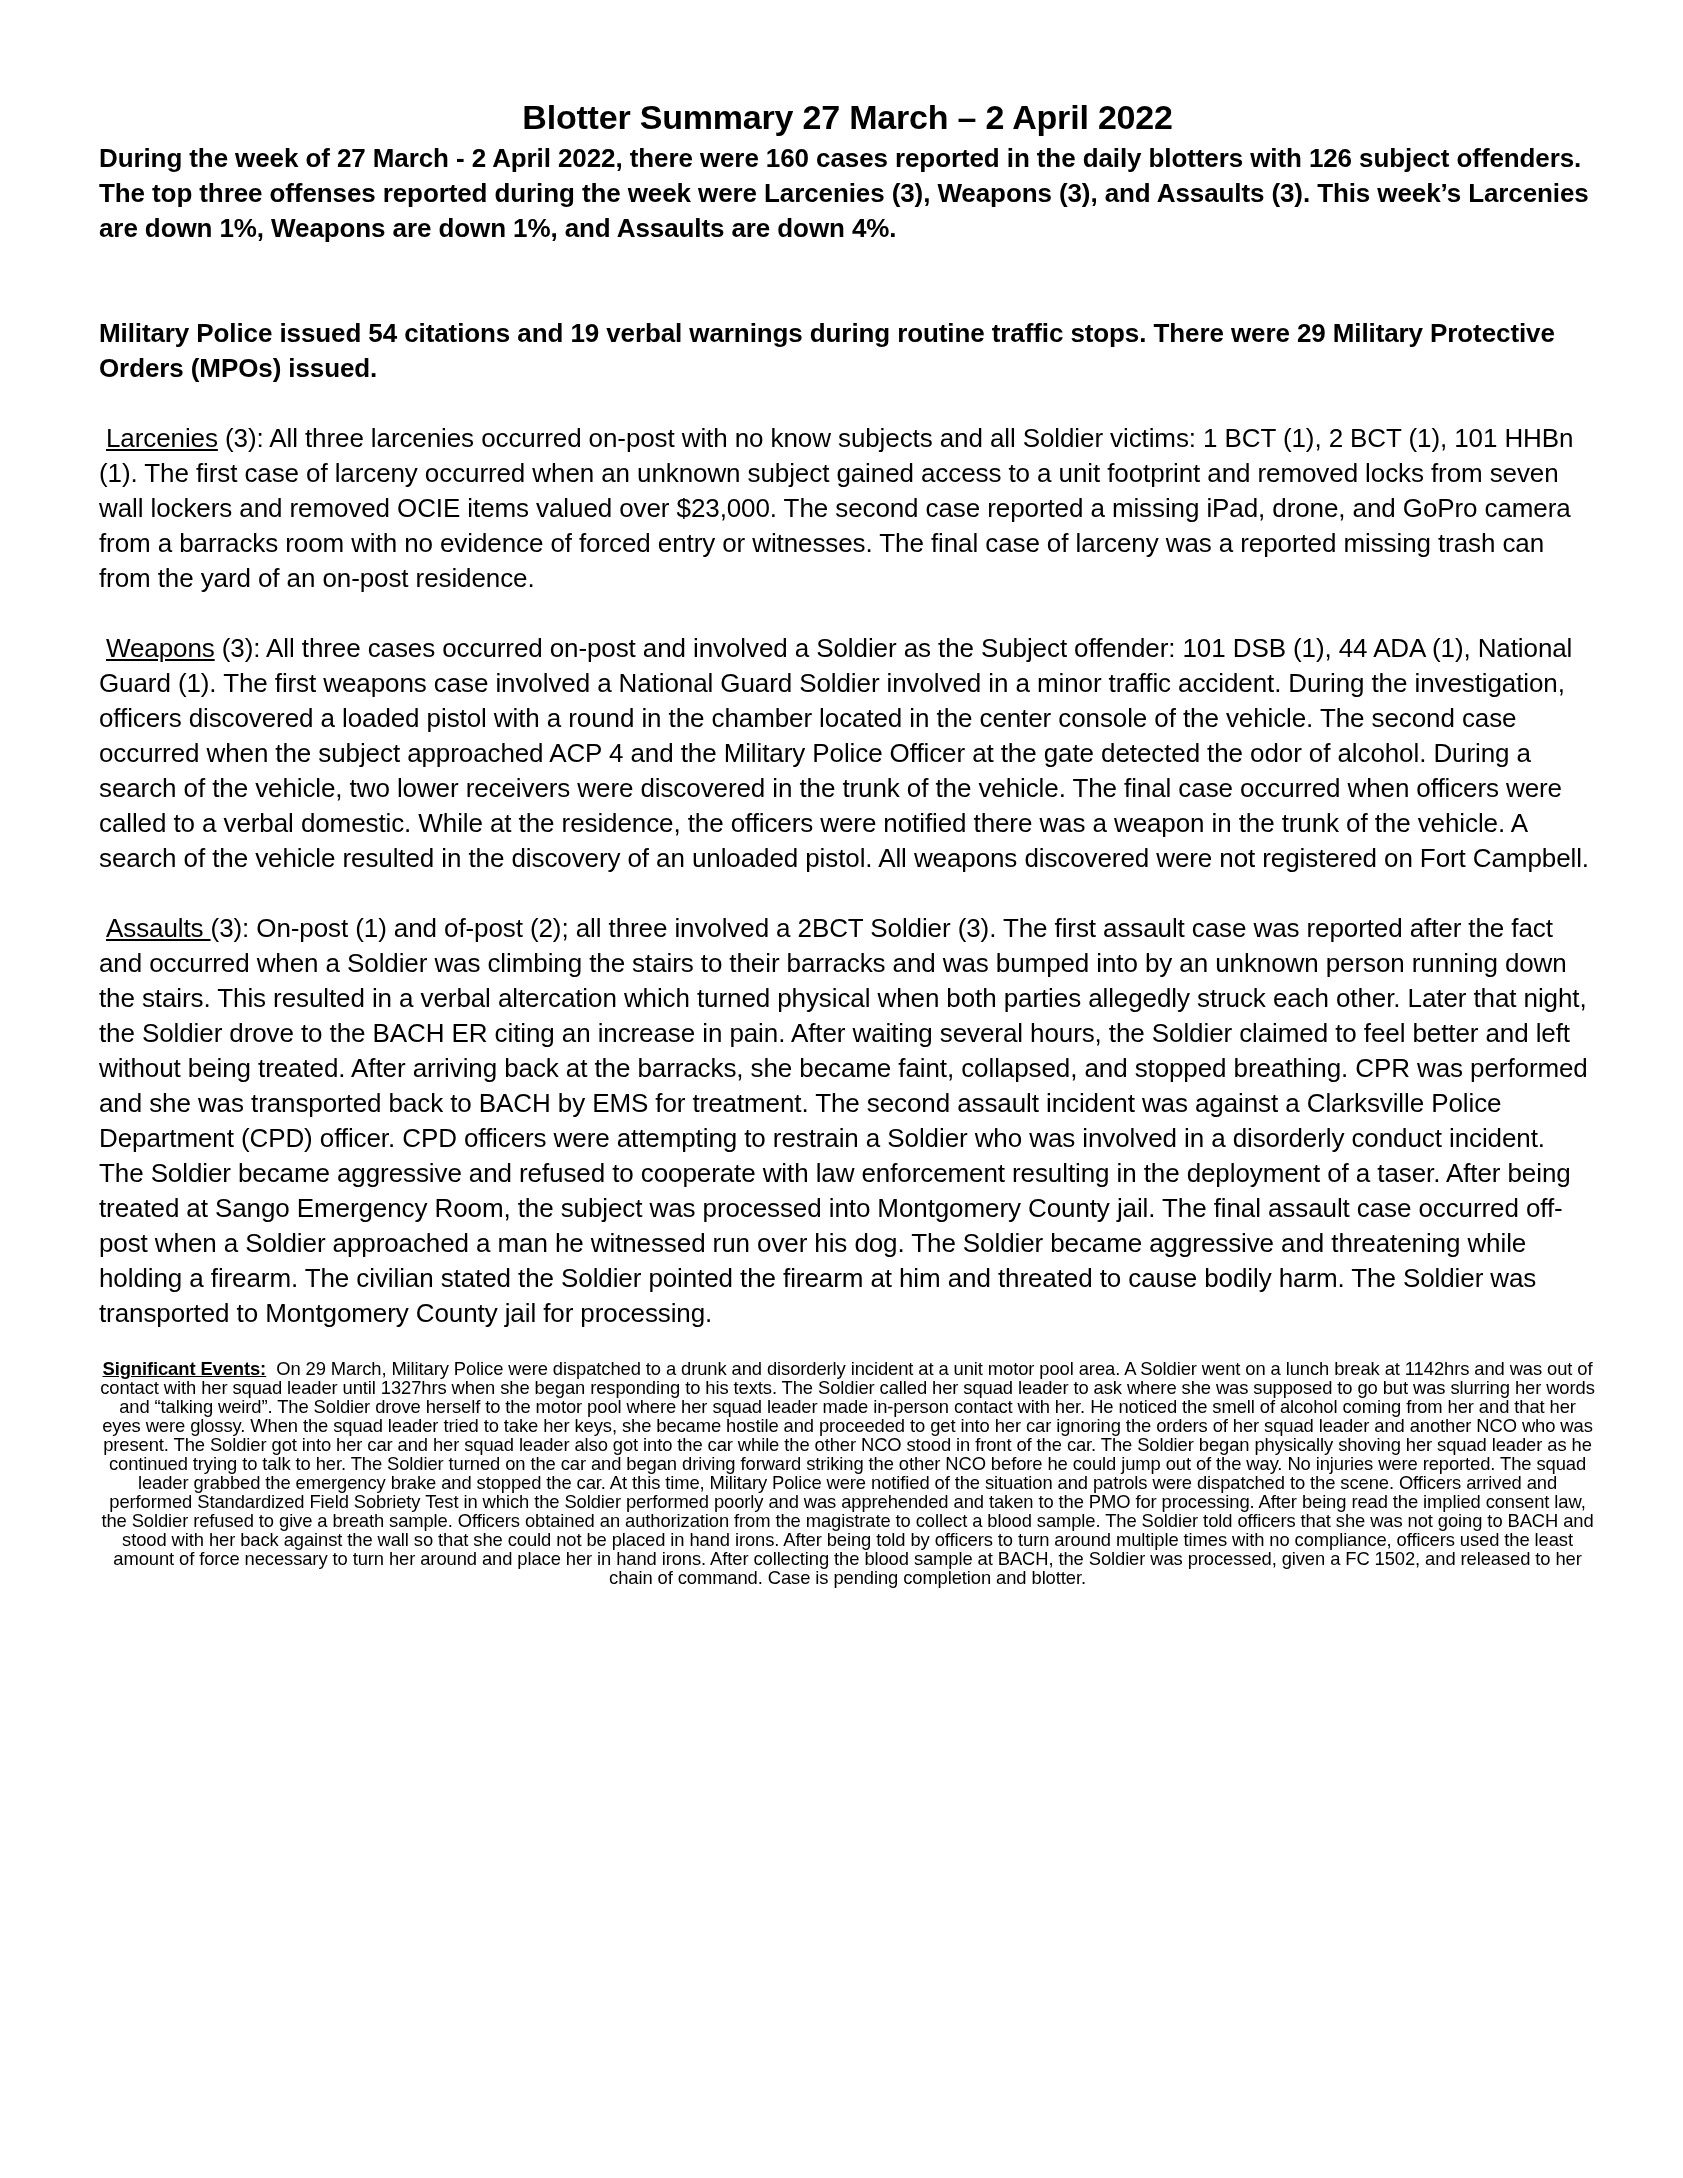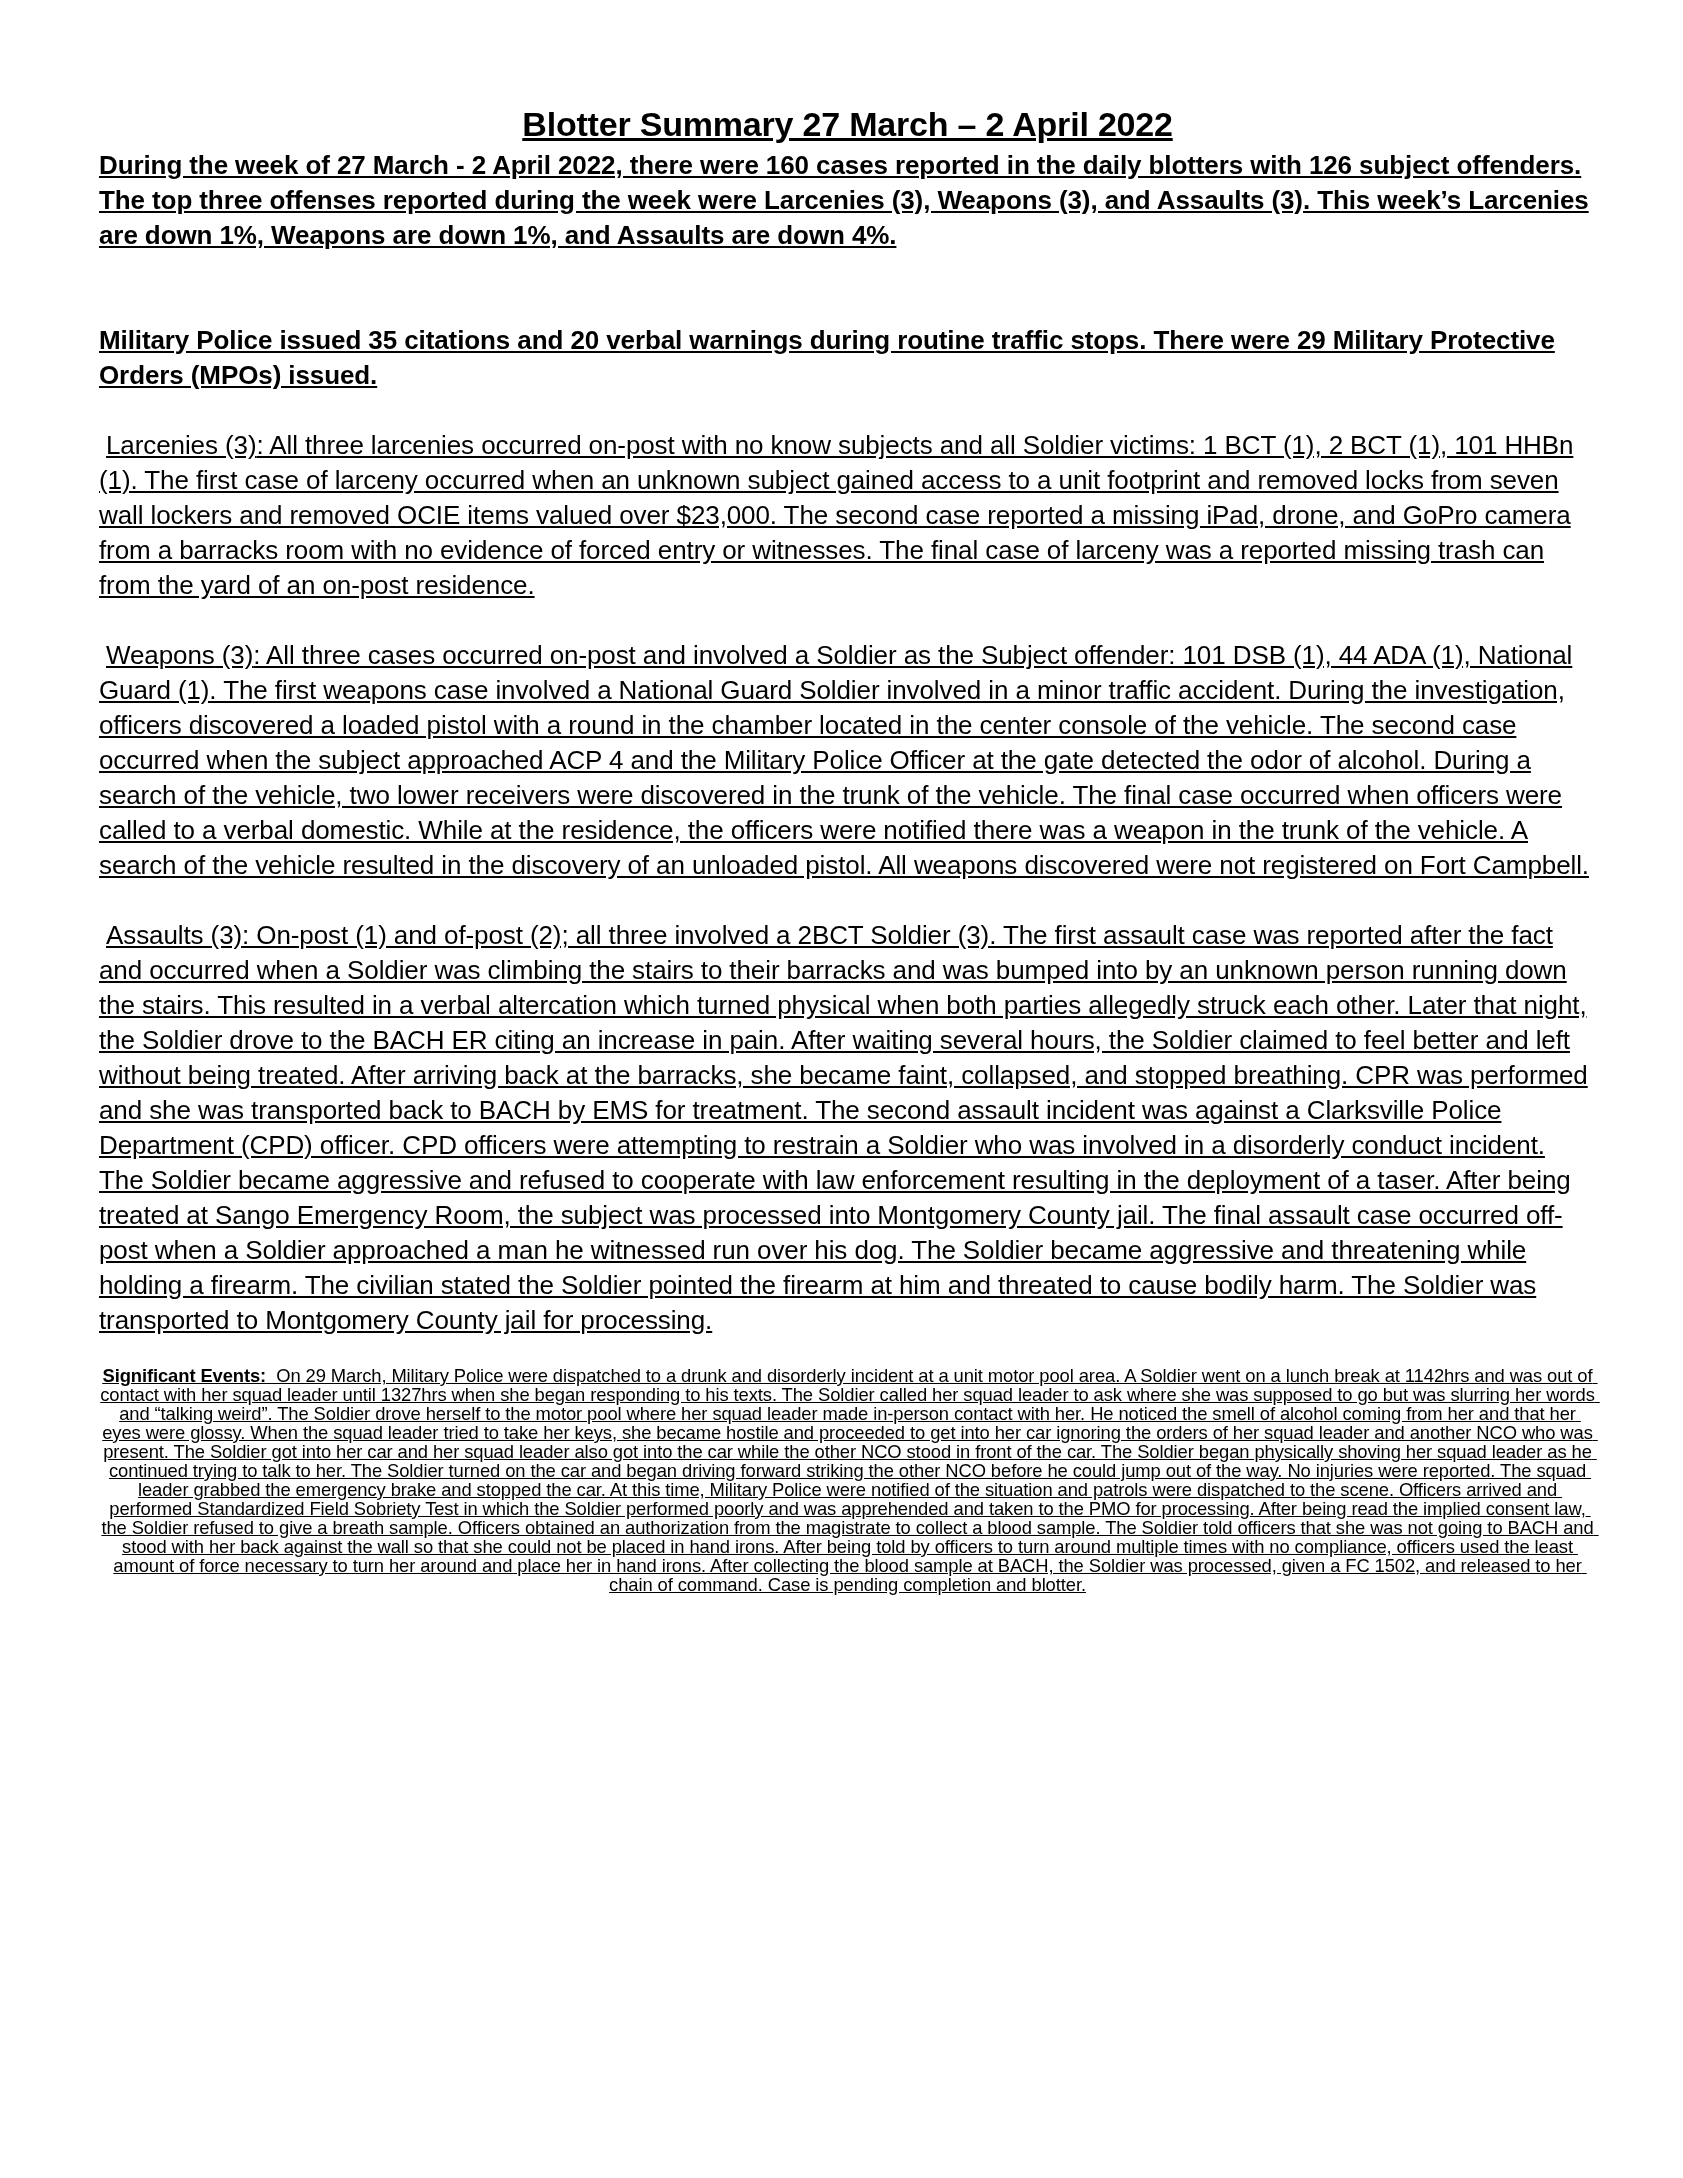--- a/index.html
+++ b/index.html
@@ -1,37 +1,37 @@
 <!DOCTYPE html>
 <html><head>
 <meta charset="utf-8">
 <style>
   html, body { margin: 0; padding: 0; background: #ffffff; }
   body { width: 1683px; height: 2178px; position: relative; overflow: hidden; color: #000; font-family: "Liberation Sans", sans-serif; }
-  .page { position: absolute; left: 99px; top: 104px; width: 1497px; text-decoration: underline; }
+  .page { position: absolute; left: 99px; top: 97px; width: 1497px; }
   .title { font-weight: bold; font-size: 34px; text-align: center; line-height: 40px; margin: 0 0 4px 0; letter-spacing: -0.2px; }
   .para { font-size: 26px; line-height: 35px; margin: 0; letter-spacing: -0.1px; }
   .bold { font-weight: bold; }
   .gap { height: 35px; }
   .ul { text-decoration: underline; margin-left: 7px; }
   .sig { font-size: 18.4px; line-height: 19px; margin: 0; letter-spacing: -0.1px; text-align: center; }
   .sig-label { font-weight: bold; text-decoration: underline; }
 </style>
 </head>
 <body>
 
 <div class="page">
   <h1 class="title">Blotter Summary 27 March – 2 April 2022</h1>
 
   <p class="para bold">During the week of 27 March - 2 April 2022, there were 160 cases reported in the daily blotters with 126 subject offenders.  The top three offenses reported during the week were Larcenies (3), Weapons (3), and Assaults (3). This week’s Larcenies are down 1%, Weapons are down 1%, and Assaults are down 4%.</p>
   <div class="gap"></div>
 
   <div class="gap"></div>
 
-  <p class="para bold">Military Police issued 35 citations and 20 verbal warnings during routine traffic stops. There were 29 Military Protective Orders (MPOs) issued.</p>
+  <p class="para bold">Military Police issued 54 citations and 19 verbal warnings during routine traffic stops. There were 29 Military Protective Orders (MPOs) issued.</p>
   <div class="gap"></div>
 
   <p class="para"><span class="ul">Larcenies</span><span> (3)</span><span>: All three larcenies occurred on-post with no know subjects and all Soldier victims: 1 BCT (1), 2 BCT (1), 101 HHBn (1). The first case of larceny occurred when an unknown subject gained access to a unit footprint and removed locks from seven wall lockers and removed OCIE items valued over $23,000. The second case reported a missing iPad, drone, and GoPro camera from a barracks room with no evidence of forced entry or witnesses. The final case of larceny was a reported missing trash can from the yard of an on-post residence.</span></p>
   <div class="gap"></div>
 
   <p class="para"><span class="ul">Weapons</span><span> (3)</span><span>: All three cases occurred on-post and involved a Soldier as the Subject offender: 101 DSB (1), 44 ADA (1), National Guard (1). The first weapons case involved a National Guard Soldier involved in a minor traffic accident. During the investigation, officers discovered a loaded pistol with a round in the chamber located in the center console of the vehicle. The second case occurred when the subject approached ACP 4 and the Military Police Officer at the gate detected the odor of alcohol. During a search of the vehicle, two lower receivers were discovered in the trunk of the vehicle. The final case occurred when officers were called to a verbal domestic. While at the residence, the officers were notified there was a weapon in the trunk of the vehicle. A search of the vehicle resulted in the discovery of an unloaded pistol. All weapons discovered were not registered on Fort Campbell.</span></p>
   <div class="gap"></div>
 
   <p class="para"><span class="ul">Assaults </span><span>(3)</span><span>: On-post (1) and of-post (2); all three involved a 2BCT Soldier (3). The first assault case was reported after the fact and occurred when a Soldier was climbing the stairs to their barracks and was bumped into by an unknown person running down the stairs. This resulted in a verbal altercation which turned physical when both parties allegedly struck each other. Later that night, the Soldier drove to the BACH ER citing an increase in pain. After waiting several hours, the Soldier claimed to feel better and left without being treated. After arriving back at the barracks, she became faint, collapsed, and stopped breathing. CPR was performed and she was transported back to BACH by EMS for treatment. The second assault incident was against a Clarksville Police Department (CPD) officer. CPD officers were attempting to restrain a Soldier who was involved in a disorderly conduct incident. The Soldier became aggressive and refused to cooperate with law enforcement resulting in the deployment of a taser. After being treated at Sango Emergency Room, the subject was processed into Montgomery County jail. The final assault case occurred off-post when a Soldier approached a man he witnessed run over his dog. The Soldier became aggressive and threatening while holding a firearm. The civilian stated the Soldier pointed the firearm at him and threated to cause bodily harm. The Soldier was transported to Montgomery County jail for processing.</span></p>
   <div style="height:28px"></div>

